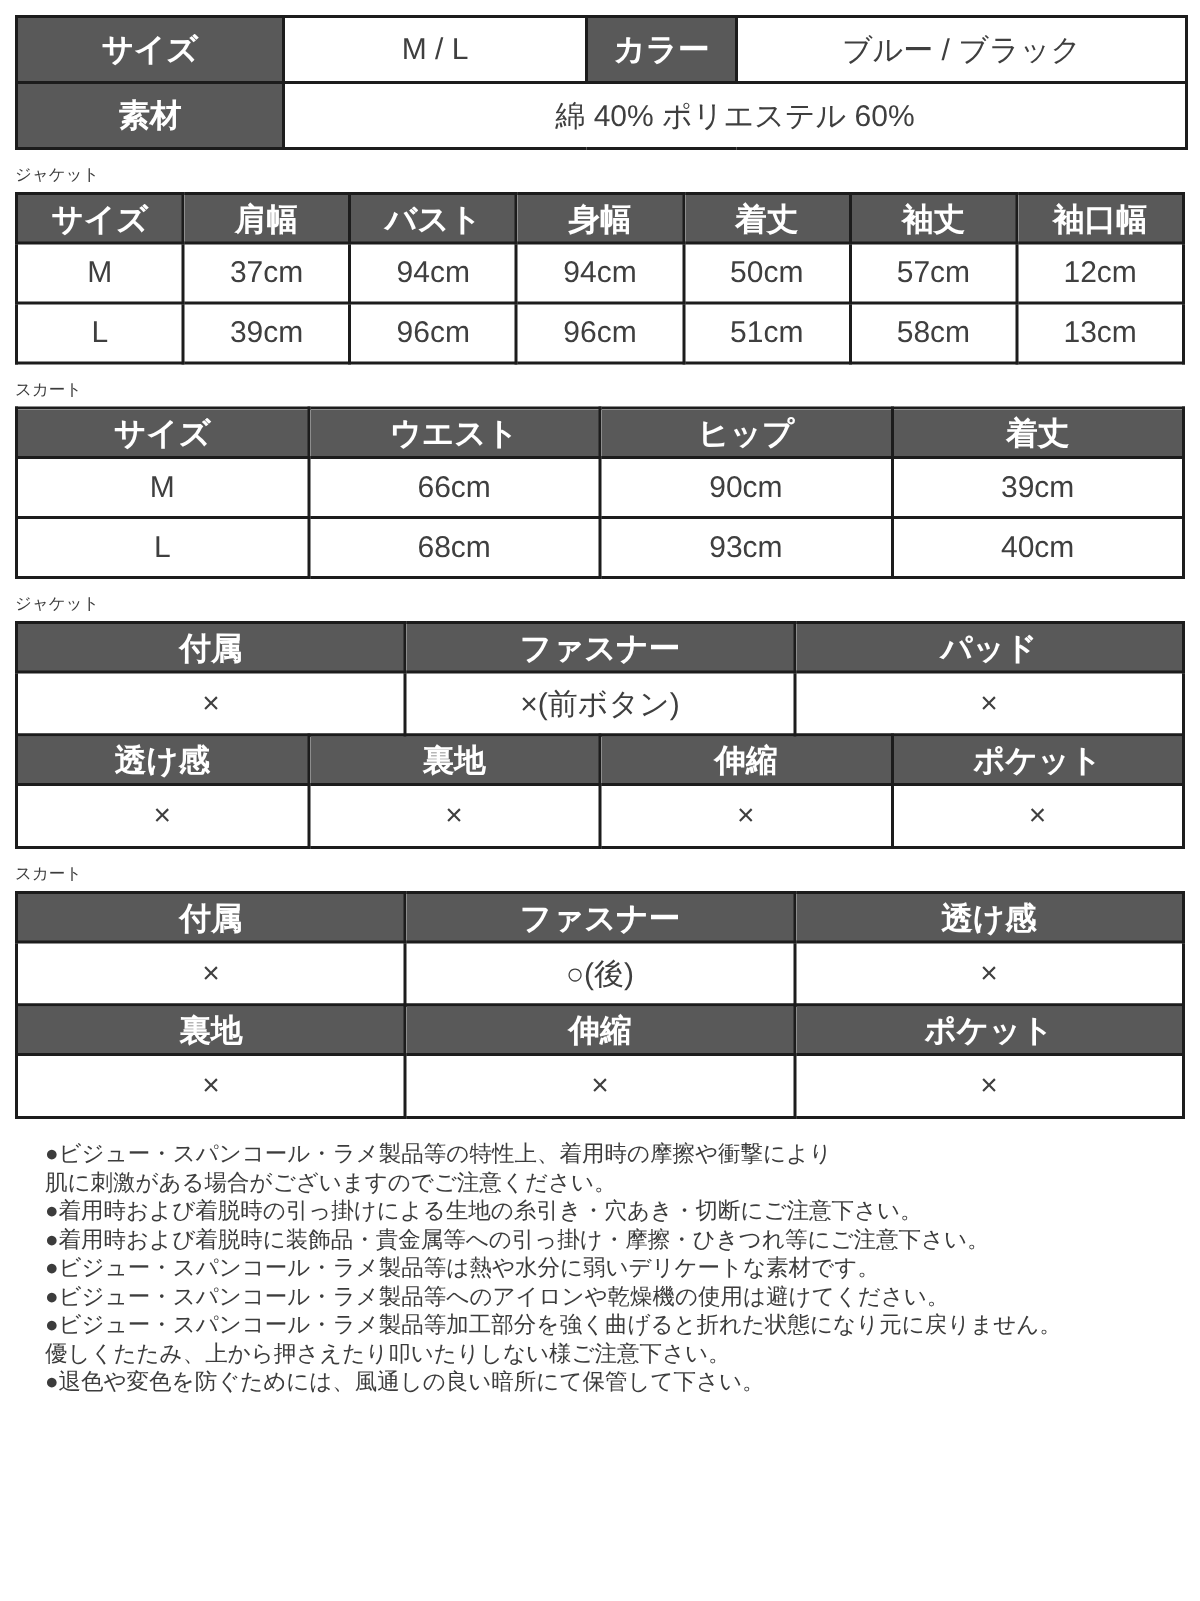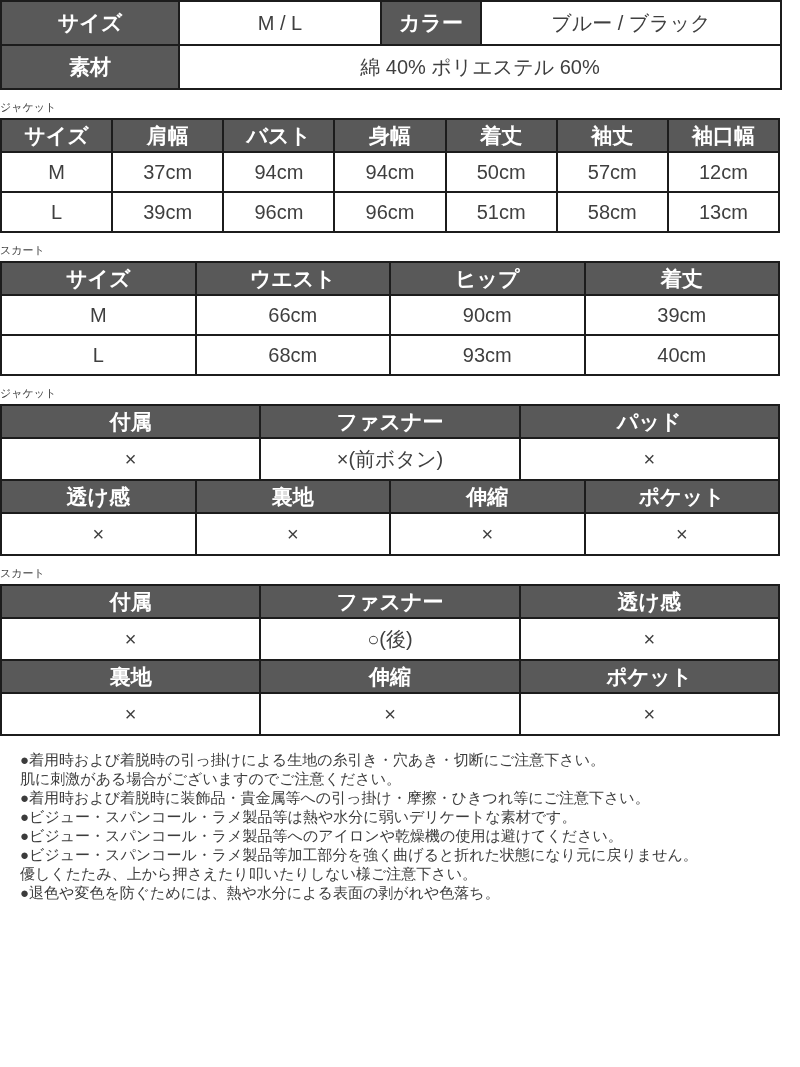--- a/index.html
+++ b/index.html
@@ -12,21 +12,21 @@
   html, body {
     margin: 0; padding: 0;
     background: #ffffff;
   }
   body {
     width: 800px; height: 1067px;
     font-family: "Liberation Sans", "DejaVu Sans", sans-serif;
     color: var(--body-text, #3f3f3f);
     overflow: hidden;
   }
-  .page { }
+  .page { padding: 10px; }
 
   table {
     border-collapse: collapse;
     width: 780px;
     table-layout: fixed;
   }
   th, td {
     border: 2px solid var(--border-color, #1c1c1c);
     text-align: center;
     vertical-align: middle;
@@ -207,23 +207,24 @@
     </tr>
     <tr>
       <td>×</td>
       <td>×</td>
       <td>×</td>
     </tr>
   </tbody>
     </table>
 
   <div class="notes">
+    <div>●ビジュー・スパンコール・ラメ製品等の特性上、着用時の摩擦や衝撃により</div>
+    <div>肌に刺激がある場合がございますのでご注意ください。</div>
     <div>●着用時および着脱時の引っ掛けによる生地の糸引き・穴あき・切断にご注意下さい。</div>
-    <div>肌に刺激がある場合がございますのでご注意ください。</div>
     <div>●着用時および着脱時に装飾品・貴金属等への引っ掛け・摩擦・ひきつれ等にご注意下さい。</div>
     <div>●ビジュー・スパンコール・ラメ製品等は熱や水分に弱いデリケートな素材です。</div>
     <div>●ビジュー・スパンコール・ラメ製品等へのアイロンや乾燥機の使用は避けてください。</div>
     <div>●ビジュー・スパンコール・ラメ製品等加工部分を強く曲げると折れた状態になり元に戻りません。</div>
     <div>優しくたたみ、上から押さえたり叩いたりしない様ご注意下さい。</div>
-    <div>●退色や変色を防ぐためには、熱や水分による表面の剥がれや色落ち。</div>
+    <div>●退色や変色を防ぐためには、風通しの良い暗所にて保管して下さい。</div>
   </div>
 
 </div>
 
 </body></html>

